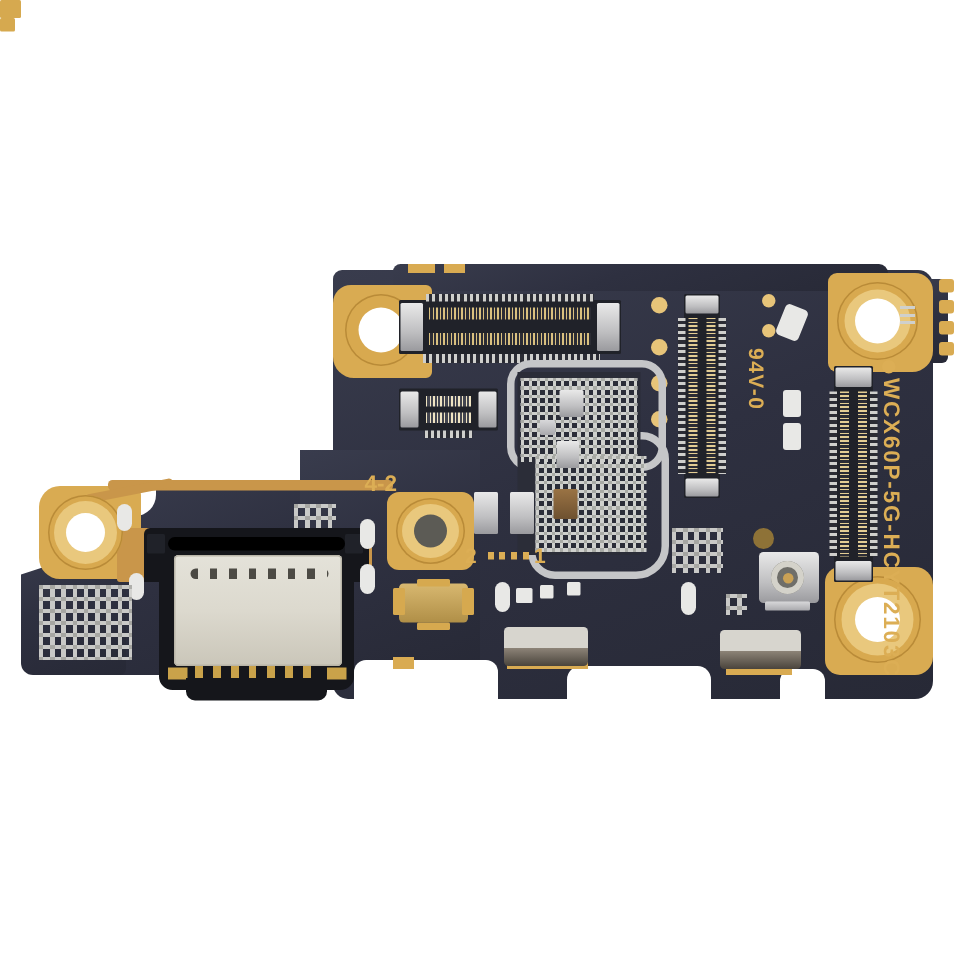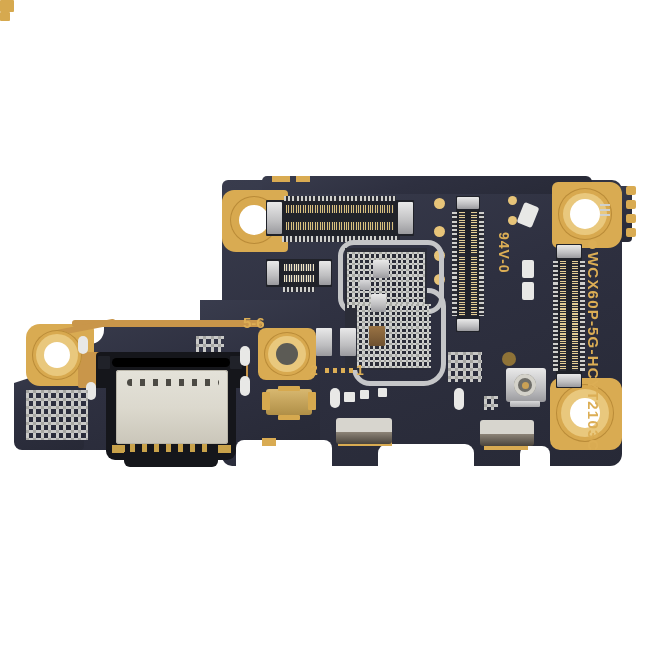--- a/index.html
+++ b/index.html
@@ -314,21 +314,21 @@
   <div class="testpads" style="left:448px;top:352px;width:34px;height:30px;"></div>
   <div class="testpads" style="left:484px;top:396px;width:14px;height:14px;"></div>
 
   <div style="position:absolute;left:0;top:0;">
 
     <div class="silkdot" style="left:588px;top:240px;width:9px;height:9px;"></div>
     <div class="silk silk-v" style="left:602px;top:252px;transform:rotate(90deg);font-size:15px;font-weight:700;letter-spacing:1.2px;">WCX60P-5G-HCYT2103C</div>
 
     <div class="silk silk-v" style="left:512px;top:232px;transform:rotate(90deg);font-size:14px;font-weight:700;letter-spacing:1px;">94V-0</div>
 
-    <div class="silk" style="left:243px;top:314px;font-size:15px;font-weight:700;letter-spacing:0px;">5-6</div>
+    <div class="silk" style="left:243px;top:314px;font-size:15px;font-weight:700;letter-spacing:0px;">4-2</div>
 
     <div class="silk" style="left:310px;top:362px;font-size:14px;font-weight:700;">2</div>
     <div style="position:absolute;left:325px;top:368px;width:30px;height:5px;
                 background:repeating-linear-gradient(90deg,#dcae55 0 4px,rgba(0,0,0,0) 4px 8px);"></div>
     <div class="silk" style="left:356px;top:362px;font-size:14px;font-weight:700;">1</div>
 
     <div style="position:absolute;left:600px;top:204px;width:10px;height:12px;
                 background:repeating-linear-gradient(180deg,#cfd0cd 0 2px,rgba(0,0,0,0) 2px 5px);"></div>
   </div>
 

